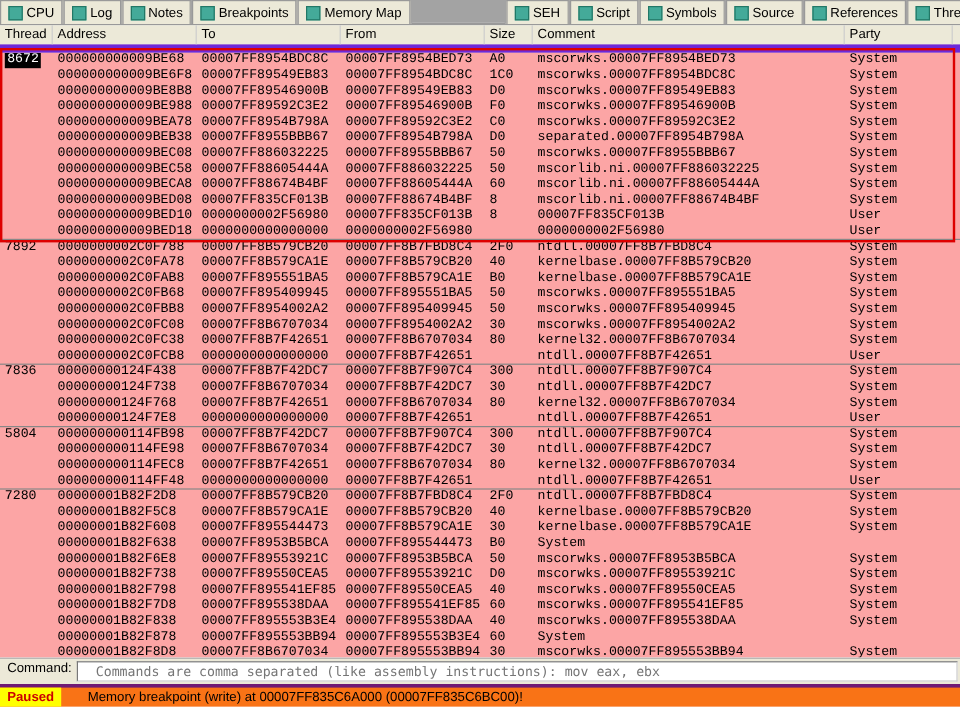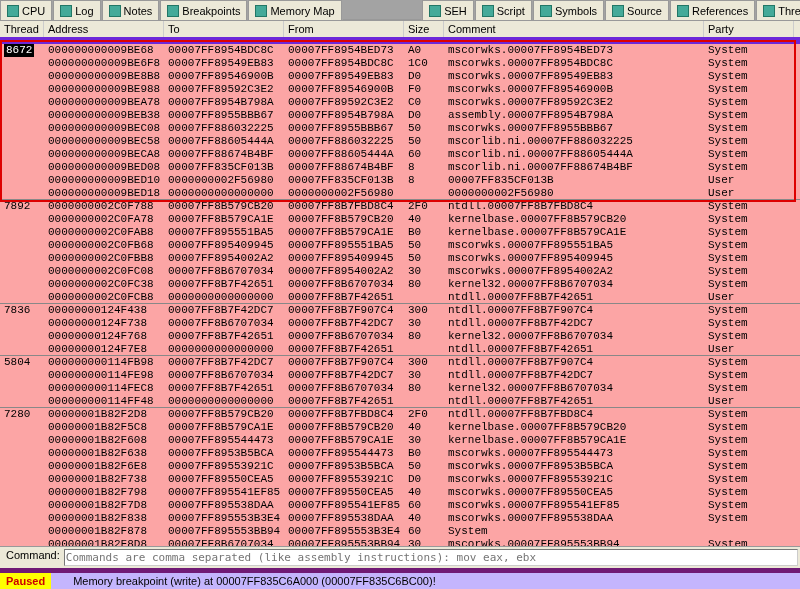--- a/index.html
+++ b/index.html
@@ -108,28 +108,28 @@
   padding: 2px;
   background: #ece9d8;
 }
 .cmd-label { padding: 0 4px; }
 .cmd-input {
   flex: 1;
   font-family: "Consolas", monospace;
   font-size: 11px;
   color: #888;
   border: 1px inset #ccc;
-  padding: 1px 1px;
+  padding: 1px 15px;
   background: #fff;
 }
 .status-row {
   display: flex;
   align-items: center;
-  background: #c4b5fd;
-  border-top: 5px solid #701a75;
+  background: #f97316;
+  border-top: 3px solid #701a75;
 }
 .status-paused {
   background: #ff0;
   color: #c00;
   padding: 2px 6px;
   font-weight: bold;
 }
 .status-msg { padding: 2px 22px; }
 .wrap { position: relative; flex: 1; display: flex; flex-direction: column; overflow: hidden;}
 </style>
@@ -242,21 +242,21 @@
         <div class="cell col-size">C0</div>
         <div class="cell col-comment">mscorwks.00007FF89592C3E2</div>
         <div class="cell col-party">System</div>
       </div>
       <div class="row">
         <div class="cell col-thread"></div>
         <div class="cell col-address">000000000009BEB38</div>
         <div class="cell col-to">00007FF8955BBB67</div>
         <div class="cell col-from">00007FF8954B798A</div>
         <div class="cell col-size">D0</div>
-        <div class="cell col-comment">assembly.00007FF8954B798A</div>
+        <div class="cell col-comment">separated.00007FF8954B798A</div>
         <div class="cell col-party">System</div>
       </div>
       <div class="row">
         <div class="cell col-thread"></div>
         <div class="cell col-address">000000000009BEC08</div>
         <div class="cell col-to">00007FF886032225</div>
         <div class="cell col-from">00007FF8955BBB67</div>
         <div class="cell col-size">50</div>
         <div class="cell col-comment">mscorwks.00007FF8955BBB67</div>
         <div class="cell col-party">System</div>
@@ -476,21 +476,20 @@
         <div class="cell col-size">30</div>
         <div class="cell col-comment">kernelbase.00007FF8B579CA1E</div>
         <div class="cell col-party">System</div>
       </div>
       <div class="row">
         <div class="cell col-thread"></div>
         <div class="cell col-address">00000001B82F638</div>
         <div class="cell col-to">00007FF8953B5BCA</div>
         <div class="cell col-from">00007FF895544473</div>
         <div class="cell col-size">B0</div>
-        <div class="cell col-comment">mscorwks.00007FF895544473</div>
         <div class="cell col-party">System</div>
       </div>
       <div class="row">
         <div class="cell col-thread"></div>
         <div class="cell col-address">00000001B82F6E8</div>
         <div class="cell col-to">00007FF89553921C</div>
         <div class="cell col-from">00007FF8953B5BCA</div>
         <div class="cell col-size">50</div>
         <div class="cell col-comment">mscorwks.00007FF8953B5BCA</div>
         <div class="cell col-party">System</div>

